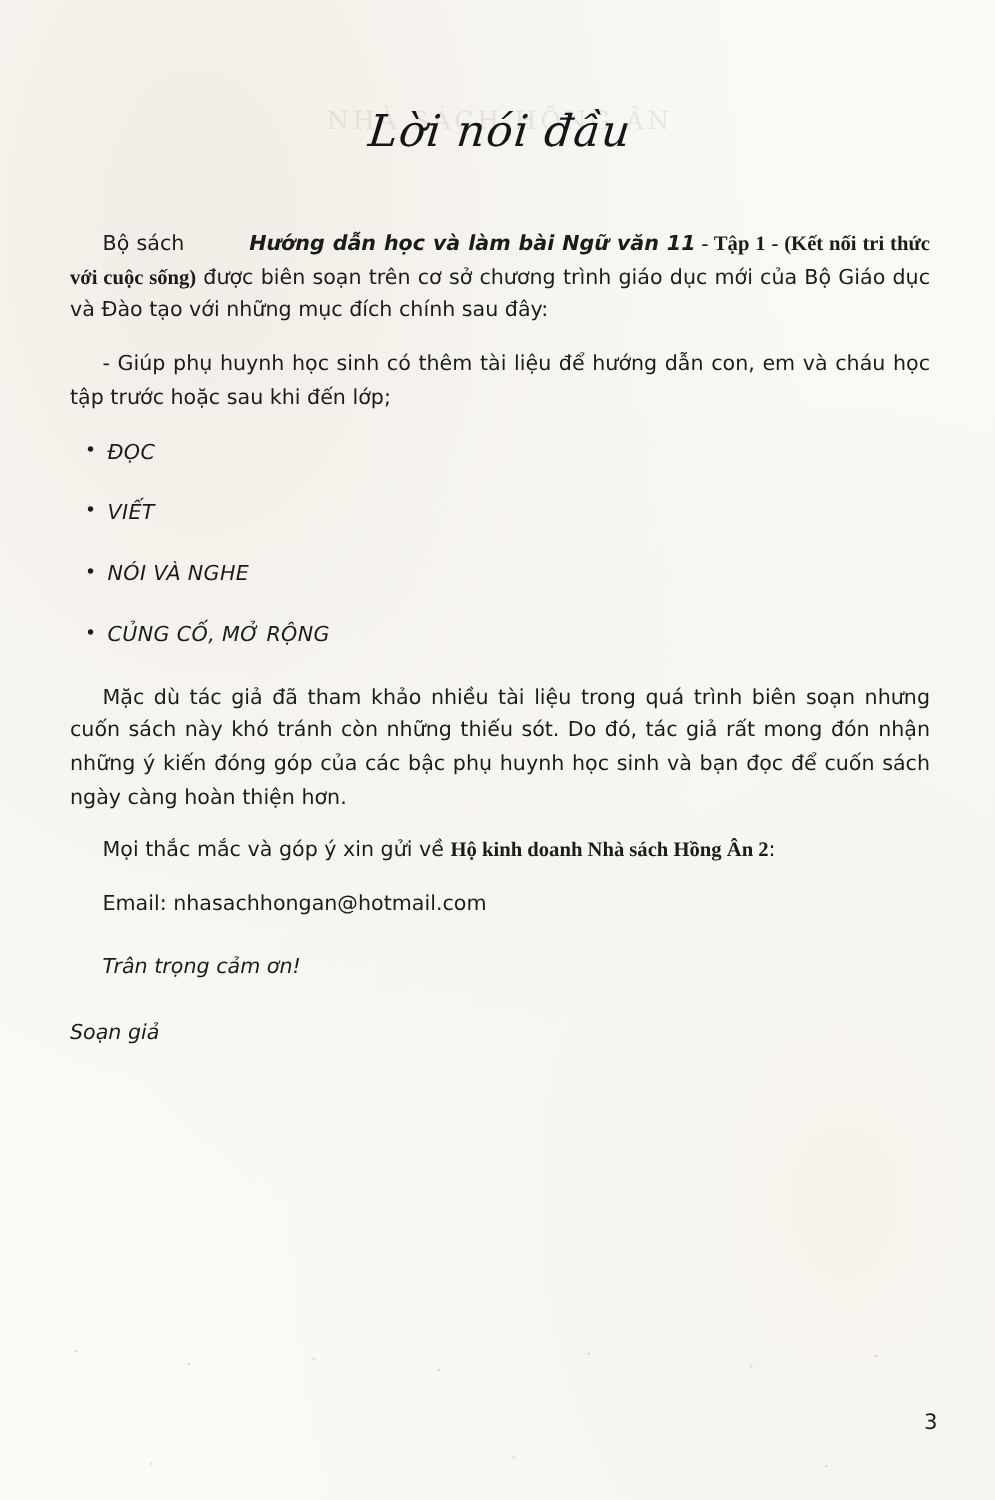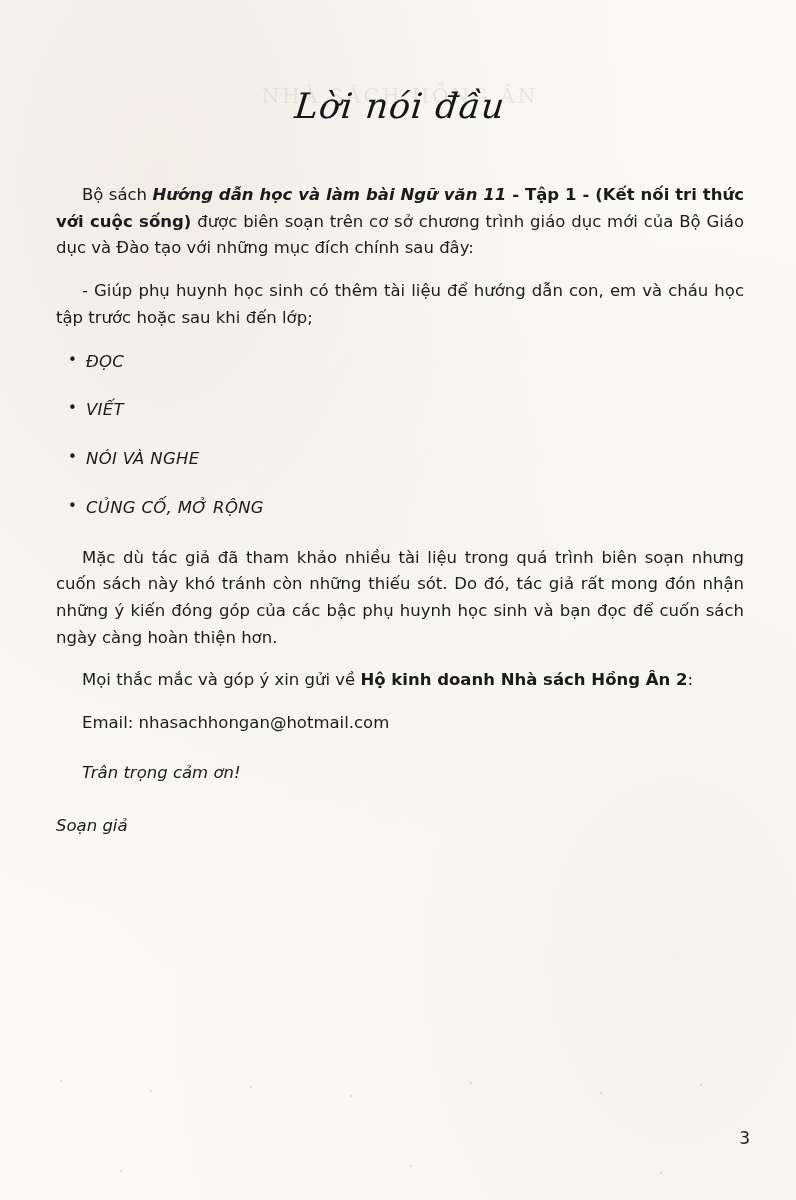--- a/index.html
+++ b/index.html
@@ -65,24 +65,26 @@
     text-align: justify;
     text-justify: inter-word;
   }
 
   p.indent {
     text-indent: 26px;
   }
 
   .b {
     font-weight: bold;
+    font-family: Liberation Serif, serif;
   }
   .bi {
     font-weight: bold;
     font-style: italic;
+    margin-left: 46px;
   }
 
   ul.bullets {
     list-style: none;
     margin: 18px 0 18px 0;
     padding: 0;
   }
   ul.bullets li {
     font-size: 16.5px;
     font-style: italic;

